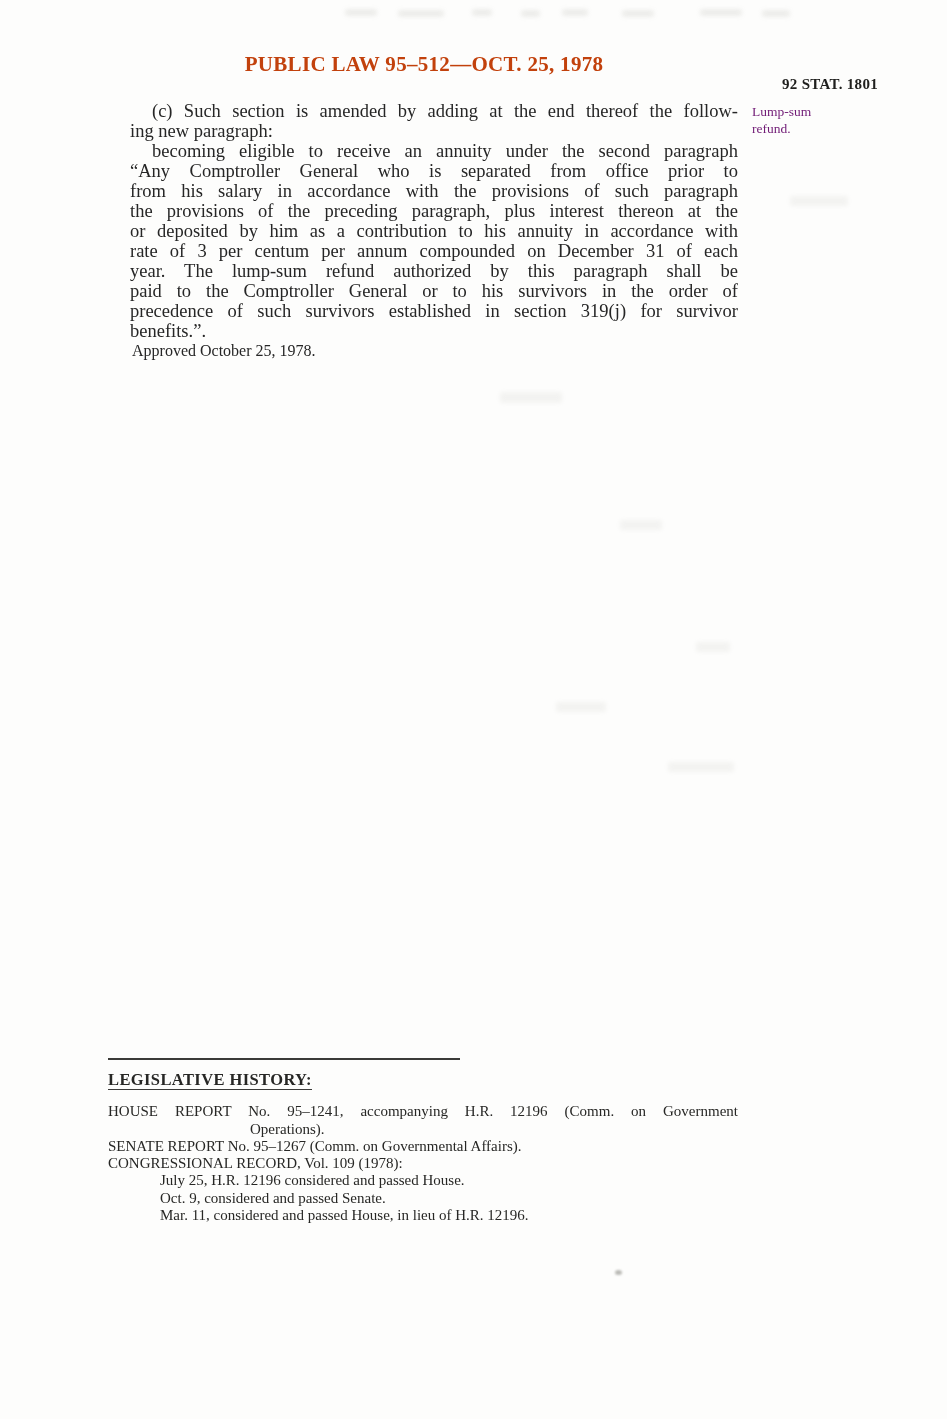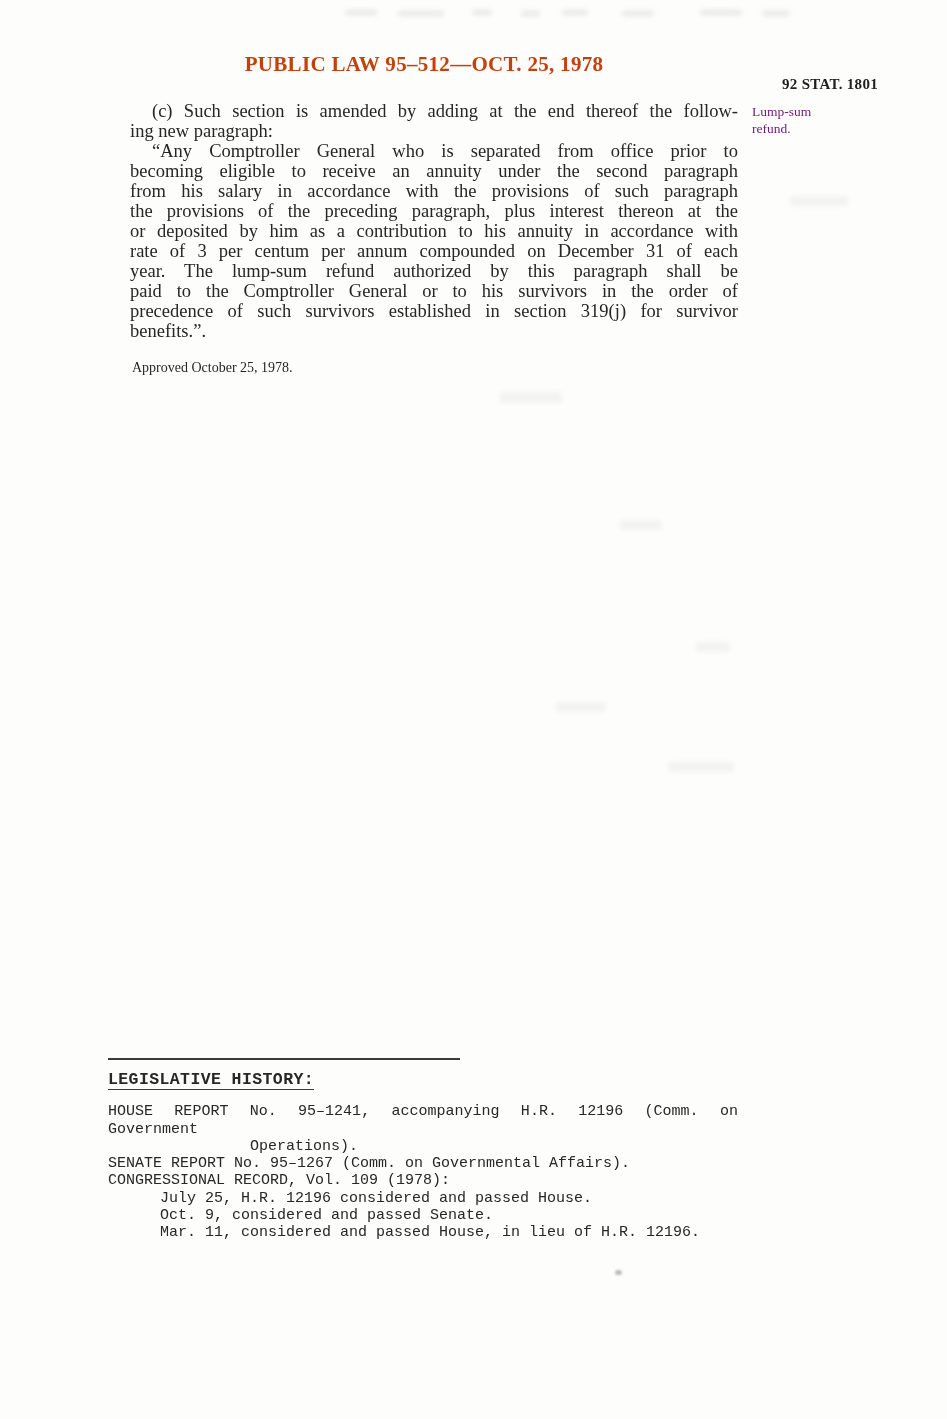--- a/index.html
+++ b/index.html
@@ -61,23 +61,22 @@
     text-align-last: justify;
     margin-left: 20px;
   }
   .justify-lines .tline.last {
     text-align-last: left;
   }
   .para-indent .tline:first-child {
     padding-left: 22px;
   }
   .approved {
-    margin-top: 17px;
     padding-left: 22px;
-    font-size: 14px;
+    font-size: 16px;
   }
 
   
   .margin-note {
     position: absolute;
     left: 752px;
     top: 104px;
     width: 130px;
     font-size: 13.5px;
     line-height: 16.5px;
@@ -86,21 +85,20 @@
 
   
   .history {
     position: absolute;
     left: 108px;
     top: 1058px;
     width: 630px;
     font-size: 15px;
     line-height: 17.3px;
     color: #272725;
-    font-family: Liberation Mono, monospace;
   }
   .history-rule {
     width: 352px;
     height: 2px;
     background: #3a3a38;
     margin-bottom: 11px;
   }
   .history-heading {
     display: inline-block;
     font-size: 16.5px;
@@ -173,22 +171,22 @@
       <div class="tline">Lump-sum</div>
       <div class="tline last">refund.</div>
     </div>
 
   <div class="doc-body">
     <div class="justify-lines para-indent">
         <div class="tline">(c) Such section is amended by adding at the end thereof the follow-</div>
         <div class="tline last">ing new paragraph:</div>
       </div>
     <div class="justify-lines para-indent">
+        <div class="tline">becoming eligible to receive an annuity under the second paragraph</div>
         <div class="tline">“Any Comptroller General who is separated from office prior to</div>
-        <div class="tline">becoming eligible to receive an annuity under the second paragraph</div>
         <div class="tline">from his salary in accordance with the provisions of such paragraph</div>
         <div class="tline">the provisions of the preceding paragraph, plus interest thereon at the</div>
         <div class="tline">or deposited by him as a contribution to his annuity in accordance with</div>
         <div class="tline">rate of 3 per centum per annum compounded on December 31 of each</div>
         <div class="tline">year. The lump-sum refund authorized by this paragraph shall be</div>
         <div class="tline">paid to the Comptroller General or to his survivors in the order of</div>
         <div class="tline">precedence of such survivors established in section 319(j) for survivor</div>
         <div class="tline last">benefits.”.</div>
       </div>
     <div class="approved">Approved October 25, 1978.</div>

